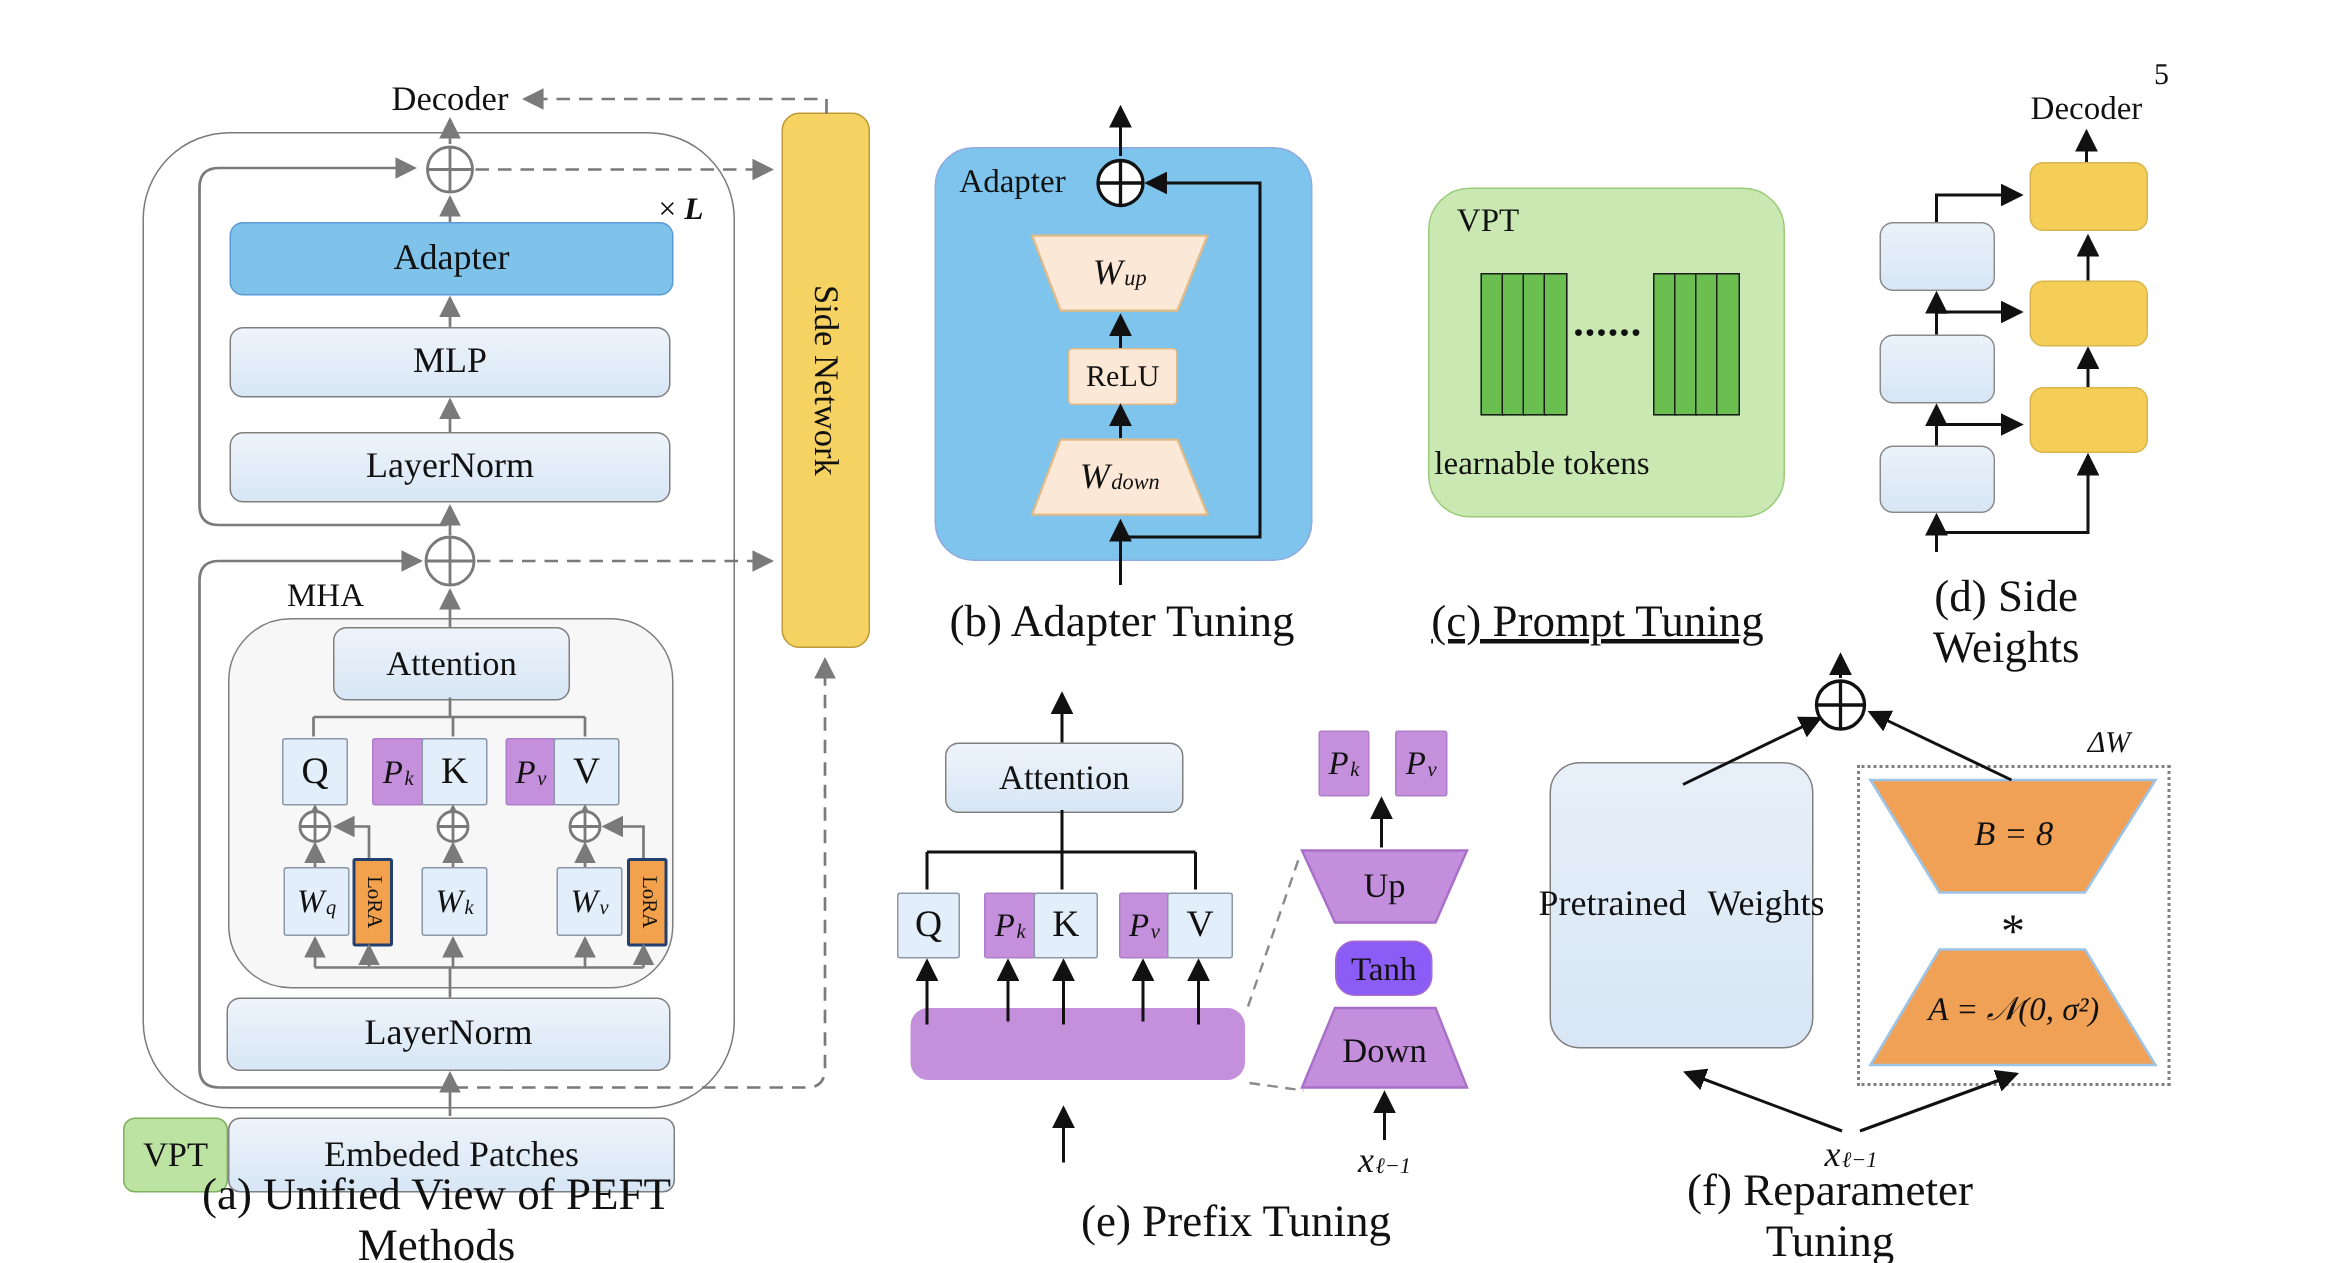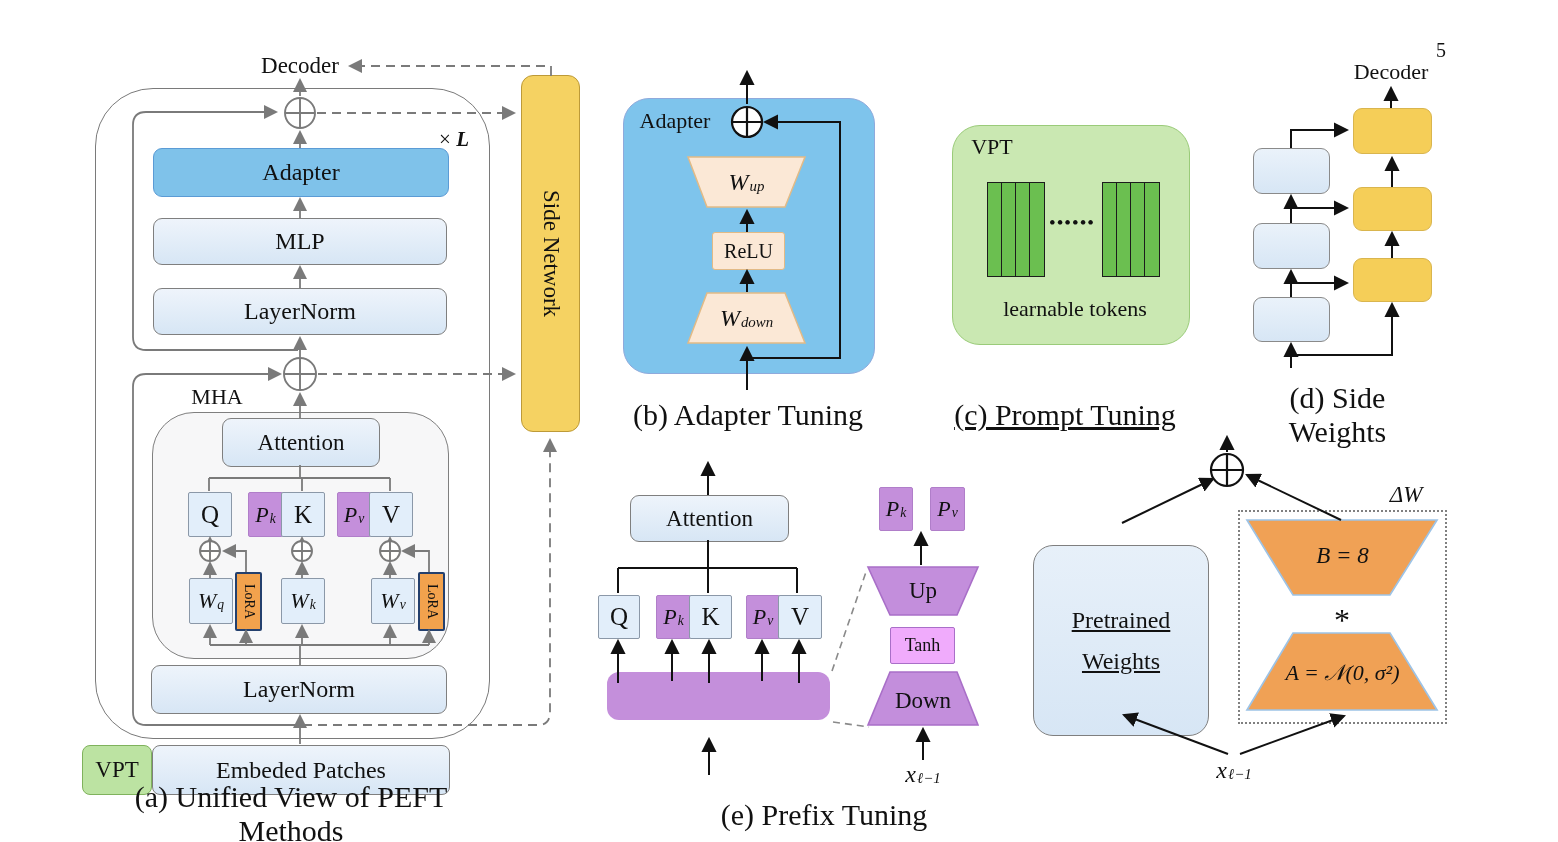--- a/index.html
+++ b/index.html
@@ -279,21 +279,21 @@
   </div>
   <div class="abs z8 lbl" style="left:1040px;top:212px;width:64px;height:22px;font-size:19px;letter-spacing:1px;">
     <span>••••••</span>
     </div>
   <div class="abs z4 tok" style="left:1102px;top:182px;">
     <div></div>
       <div></div>
       <div></div>
       <div></div>
   </div>
-  <div class="abs z8 lbl" style="left:975px;top:296px;width:200px;height:26px;font-size:22px;text-align:right;">
+  <div class="abs z8 lbl" style="left:928px;top:296px;width:200px;height:26px;font-size:22px;text-align:right;">
     <span>learnable tokens</span>
     </div>
   <div class="abs z8 lbl cap" style="left:950px;top:401px;width:230px;height:28px;text-decoration:underline;">
     <span>(c)  Prompt Tuning</span>
     </div>
 
   <div class="abs z8 lbl" style="left:1428px;top:38px;width:26px;height:24px;font-size:20px;">
     <span>5</span>
     </div>
   <div class="abs z8 lbl" style="left:1343px;top:60px;width:96px;height:24px;font-size:22px;">
@@ -340,52 +340,55 @@
       <span class="it sb">k</span>
     </div>
   <div class="abs z4 lbl pur" style="left:930px;top:487px;width:33px;height:42px;font-size:22px;">
     <span class="it">P</span>
       <span class="it sb">v</span>
     </div>
 
   <div class="abs z8 lbl" style="left:868px;top:567px;width:110px;height:48px;font-size:23px;">
     <span>Up</span>
     </div>
-  <div class="abs z4 lbl" style="left:890px;top:627px;width:63px;height:35px;background:#f0abfc;border:1.5px solid #a96fc8;border-radius:2px;font-size:18px;">
+  <div class="abs z4 lbl" style="left:890px;top:627px;width:63px;height:35px;background:#8b5cf6;border:1.5px solid #a96fc8;border-radius:13px;font-size:22px;">
     <span>Tanh</span>
     </div>
   <div class="abs z8 lbl" style="left:868px;top:677px;width:110px;height:48px;font-size:23px;">
     <span>Down</span>
     </div>
   <div class="abs z8 lbl" style="left:893px;top:760px;width:60px;height:28px;font-size:24px;">
     <span class="it">x</span>
       <span class="it sb">ℓ−1</span>
     </div>
 
   <div class="abs z8 lbl cap" style="left:719px;top:801px;width:210px;height:28px;">
     <span>(e)  Prefix Tuning</span>
     </div>
 
-  <div class="abs z4" style="left:1033px;top:545px;width:174px;height:189px;background:linear-gradient(180deg,#e7f0f9,#d7e6f5);border:1.7px solid #7f7f7f;border-radius:20px;display:flex;flex-direction:column;align-items:center;justify-content:center;gap:14px;font-family:'Liberation Serif',serif;font-size:24px;text-decoration:underline;">
+  <div class="abs z4" style="left:1033px;top:508px;width:174px;height:189px;background:linear-gradient(180deg,#e7f0f9,#d7e6f5);border:1.7px solid #7f7f7f;border-radius:20px;display:flex;flex-direction:row;align-items:center;justify-content:center;gap:14px;font-family:'Liberation Serif',serif;font-size:24px;">
     <span>Pretrained</span>
     <span>Weights</span>
   </div>
 
   <div class="abs z3" style="left:1238px;top:510px;width:205px;height:210px;border:2px dotted #808080;"></div>
-  <div class="abs z8 lbl it" style="left:1375px;top:482px;width:62px;height:26px;font-size:23px;">
+  <div class="abs z8 lbl it" style="left:1375px;top:482px;width:62px;height:26px;font-size:20px;">
     <span>ΔW</span>
     </div>
   <div class="abs z8 lbl it" style="left:1260px;top:540px;width:165px;height:32px;font-size:23px;">
     <span>B = 8</span>
     </div>
   <div class="abs z8 lbl" style="left:1328px;top:602px;width:28px;height:36px;font-size:32px;">
     <span>*</span>
     </div>
   <div class="abs z8 lbl it" style="left:1255px;top:654px;width:175px;height:38px;font-size:22px;">
     <span>A = 𝒩(0, σ²)</span>
     </div>
   <div class="abs z8 lbl" style="left:1203px;top:756px;width:62px;height:28px;font-size:24px;">
     <span class="it">x</span>
       <span class="it sb">ℓ−1</span>
     </div>
 
+  <div class="abs z8 lbl cap" style="left:1080px;top:797px;width:280px;height:28px;">
+    <span>(f)  Reparameter Tuning</span>
+    </div>
 
 </div>
 
 </body></html>

